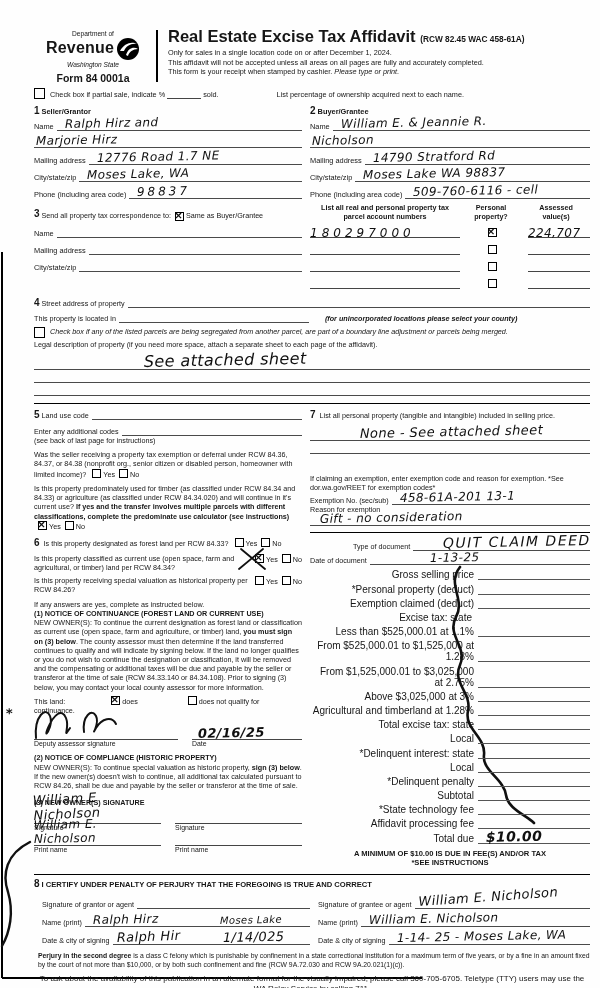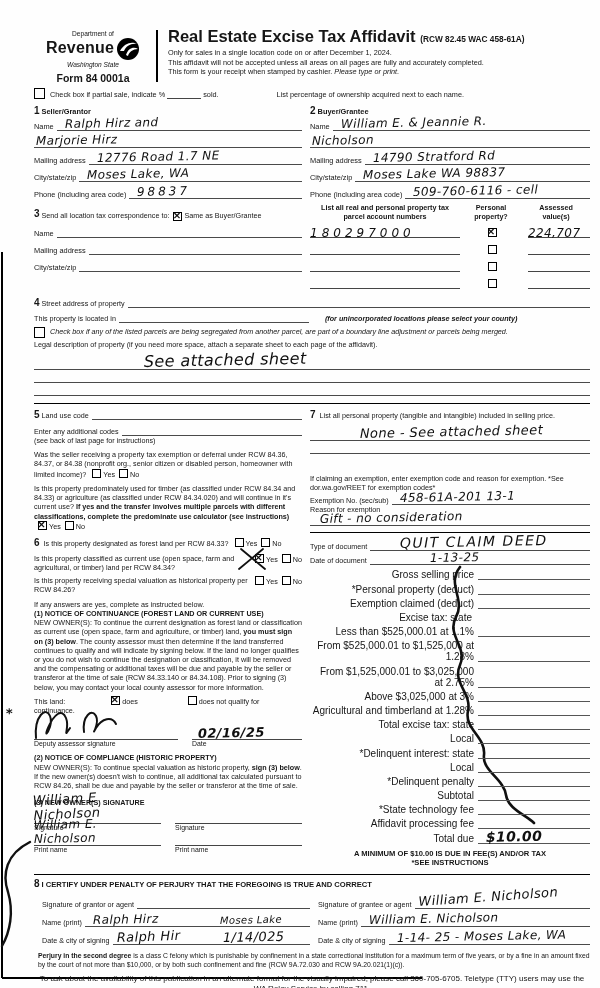--- a/index.html
+++ b/index.html
@@ -148,21 +148,21 @@
           </div>
         <div class="fldrow">
             <span class="lbl">Phone (including area code)</span>
           <span class="fl">
               <span class="hw big" style="letter-spacing:3px;">98837</span>
             </span>
           </div>
 
         <div class="sm" style="margin-top:9px;display:flex;align-items:flex-end;">
           <span class="secnum">3</span>
-          <span>Send all location tax correspondence to:</span>
+          <span>Send all property tax correspondence to:</span>
           <span class="cb ck"></span>
           <span>Same as Buyer/Grantee</span>
         </div>
         <div class="fldrow">
             <span class="lbl">Name</span>
             <span class="fl"></span>
           </div>
         <div class="fldrow">
             <span class="lbl">Mailing address</span>
             <span class="fl"></span>
@@ -386,21 +386,21 @@
               <span class="hw big">458-61A-201  13-1</span>
             </span>
           </div>
         <div class="sm">Reason for exemption</div>
         <div class="legal-line" style="height:11px;">
           <span class="hw" style="position:absolute;left:10px;bottom:-1px;font-size:12px;">Gift - no consideration</span>
           </div>
 
         <div class="divider" style="margin:6px 0 4px 0;border-top-width:1px;"></div>
 
-        <div class="fldrow" style="margin-top:2px;">
+        <div class="fldrow" style="margin-top:2px;margin-left:43px;">
             <span class="lbl sm">Type of document</span>
           <span class="fl" style="height:13px;">
               <span class="hw" style="font-size:14px;letter-spacing:1.5px;left:30px;">QUIT CLAIM DEED</span>
             </span>
           </div>
         <div class="fldrow" style="margin-top:3px;">
             <span class="lbl sm">Date of document</span>
           <span class="fl">
               <span class="hw big" style="left:60px;">1-13-25</span>
             </span>

